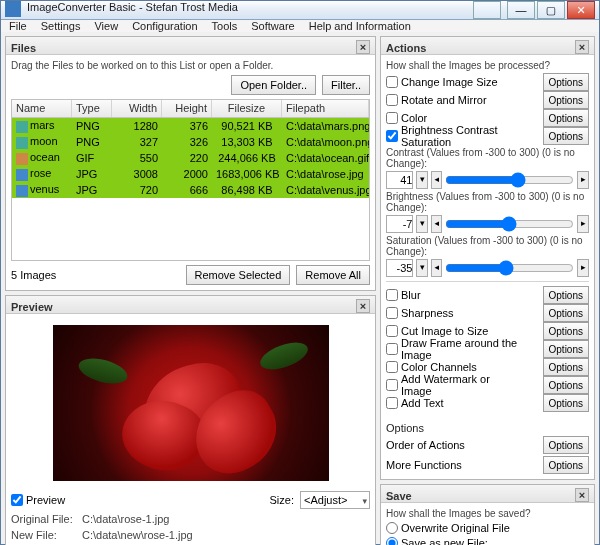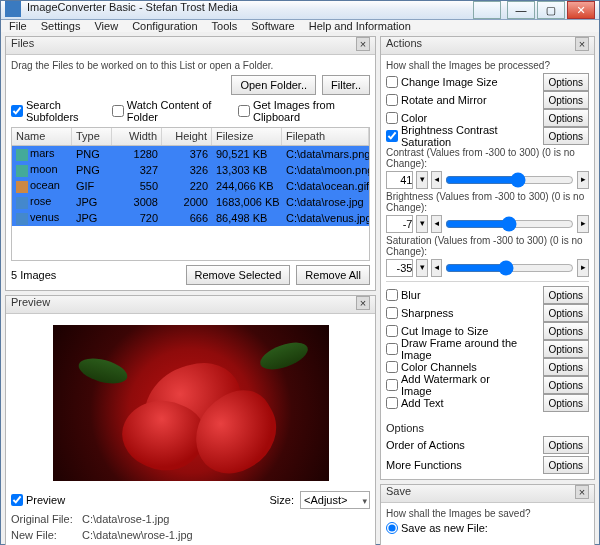--- a/index.html
+++ b/index.html
@@ -11,39 +11,39 @@
 .winbtns{display:flex;gap:2px}
 .winbtn{width:28px;height:18px;border:1px solid #8aa;background:linear-gradient(#f7fbff,#dbe8f5);display:flex;align-items:center;justify-content:center;cursor:pointer}
 .winbtn.close{background:linear-gradient(#f3a297,#d6472f);border-color:#a33;color:#fff}
 .ruler{width:28px;height:18px;border:1px solid #8aa;background:linear-gradient(#f7fbff,#dbe8f5)}
 .menubar{height:22px;display:flex;align-items:center;gap:14px;padding:0 8px;background:#f4f4f4}
 .menubar span{color:#222;cursor:pointer}
 .content{flex:1;display:flex;gap:4px;padding:4px}
 .left{flex:1;display:flex;flex-direction:column;gap:4px;min-width:0}
 .right{width:215px;display:flex;flex-direction:column;gap:4px}
 .panel{background:#fff;border:1px solid #b5b5b5;display:flex;flex-direction:column}
-.panel-hd{height:18px;background:linear-gradient(#f5f5f5,#e4e4e4);border-bottom:1px solid #c8c8c8;display:flex;align-items:flex-start;padding:0 5px;font-weight:normal;color:#333}
+.panel-hd{height:18px;background:linear-gradient(#f5f5f5,#e4e4e4);border-bottom:1px solid #c8c8c8;display:flex;align-items:flex-end;padding:0 5px;font-weight:bold;color:#333}
 .panel-hd .x{margin-left:auto;width:14px;height:14px;background:#ddd;border:1px solid #aaa;text-align:center;line-height:12px;cursor:pointer}
 .panel-body{padding:5px;flex:1;display:flex;flex-direction:column;gap:4px;overflow:hidden}
 .row{display:flex;align-items:center;gap:6px}
 .btn{height:20px;padding:8px 8px;background:linear-gradient(#fdfdfd,#e6e6e6);border:1px solid #9e9e9e;cursor:pointer;display:inline-flex;align-items:center;justify-content:center;white-space:nowrap}
 .btn.sm{height:18px;padding:0 5px;font-size:10px}
 .cb{display:inline-flex;align-items:center;gap:3px}
 .cb input{width:12px;height:12px}
 .table{border:1px solid #c0c0c0;flex:1}
 .thead{display:flex;background:linear-gradient(#fbfbfb,#e9e9e9);border-bottom:1px solid #c4c4c4;height:18px}
 .th{padding:2px 4px;border-right:1px solid #d4d4d4;color:#333}
-.tbody{background:#3b82f6}
+.tbody{background:#84cc16}
 .tr{display:flex;height:16px;align-items:center}
 .td{padding:1px 4px;white-space:nowrap;overflow:hidden}
 .c-name{width:60px}
 .c-type{width:40px}
 .c-w{width:50px;text-align:right}
 .c-h{width:50px;text-align:right}
-.c-sz{width:70px;text-align:left}
+.c-sz{width:70px;text-align:center}
 .c-fp{flex:1}
 .ficon{width:12px;height:12px;display:inline-block;margin-right:2px;vertical-align:middle}
 .ficon.png{background:#4a9}
 .ficon.gif{background:#c84}
 .ficon.jpg{background:#48c}
 .preview-img{margin:4px auto;width:280px;height:160px;background:#000;border:2px solid #fff;position:relative;overflow:hidden}
 .flower{position:absolute;inset:0;background:radial-gradient(circle at 50% 55%,#c01010 0%,#8f0b0b 38%,#3b0505 62%,#1a0101 100%)}
 .petal{position:absolute;background:radial-gradient(circle at 40% 30%,#e84040,#a00808 70%);border-radius:60% 40% 55% 45%}
 .p1{width:100px;height:90px;left:90px;top:40px;transform:rotate(-10deg)}
 .p2{width:80px;height:70px;left:70px;top:75px;transform:rotate(25deg)}
@@ -98,34 +98,20 @@
             <div class="x">×</div>
           </div>
         <div class="panel-body">
           <div class="row">
             <span class="small">Drag the Files to be worked on to this List or open a Folder.</span>
           </div>
           <div class="row" style="justify-content:flex-end">
             <button class="btn">Open Folder..</button>
             <button class="btn">Filter..</button>
           </div>
-          <div class="row">
-            <label class="cb">
-                <input type="checkbox" checked="" style="">
-                <span>Search Subfolders</span>
-              </label>
-            <label class="cb">
-                <input type="checkbox" style="">
-                <span>Watch Content of Folder</span>
-              </label>
-            <label class="cb">
-                <input type="checkbox" style="">
-                <span>Get Images from Clipboard</span>
-              </label>
-          </div>
           <div class="table">
             <div class="thead">
               <div class="th c-name">Name</div>
               <div class="th c-type">Type</div>
               <div class="th c-w">Width</div>
               <div class="th c-h">Height</div>
               <div class="th c-sz">Filesize</div>
               <div class="th c-fp">Filepath</div>
             </div>
             <div class="tbody" id="tbody">
@@ -345,20 +331,24 @@
       </div>
 
       <div class="panel" style="height:148px">
         <div class="panel-hd">
             <span>Save</span>
             <div class="x">×</div>
           </div>
         <div class="panel-body" style="gap:3px">
           <div class="small">How shall the Images be saved?</div>
           <label class="cb">
+              <input type="radio" name="sv" style="">
+              <span>Overwrite Original File</span>
+            </label>
+          <label class="cb">
               <input type="radio" name="sv" checked="" style="">
               <span>Save as new File:</span>
             </label>
 
         </div>
       </div>
 
     </div>
   </div>
 

